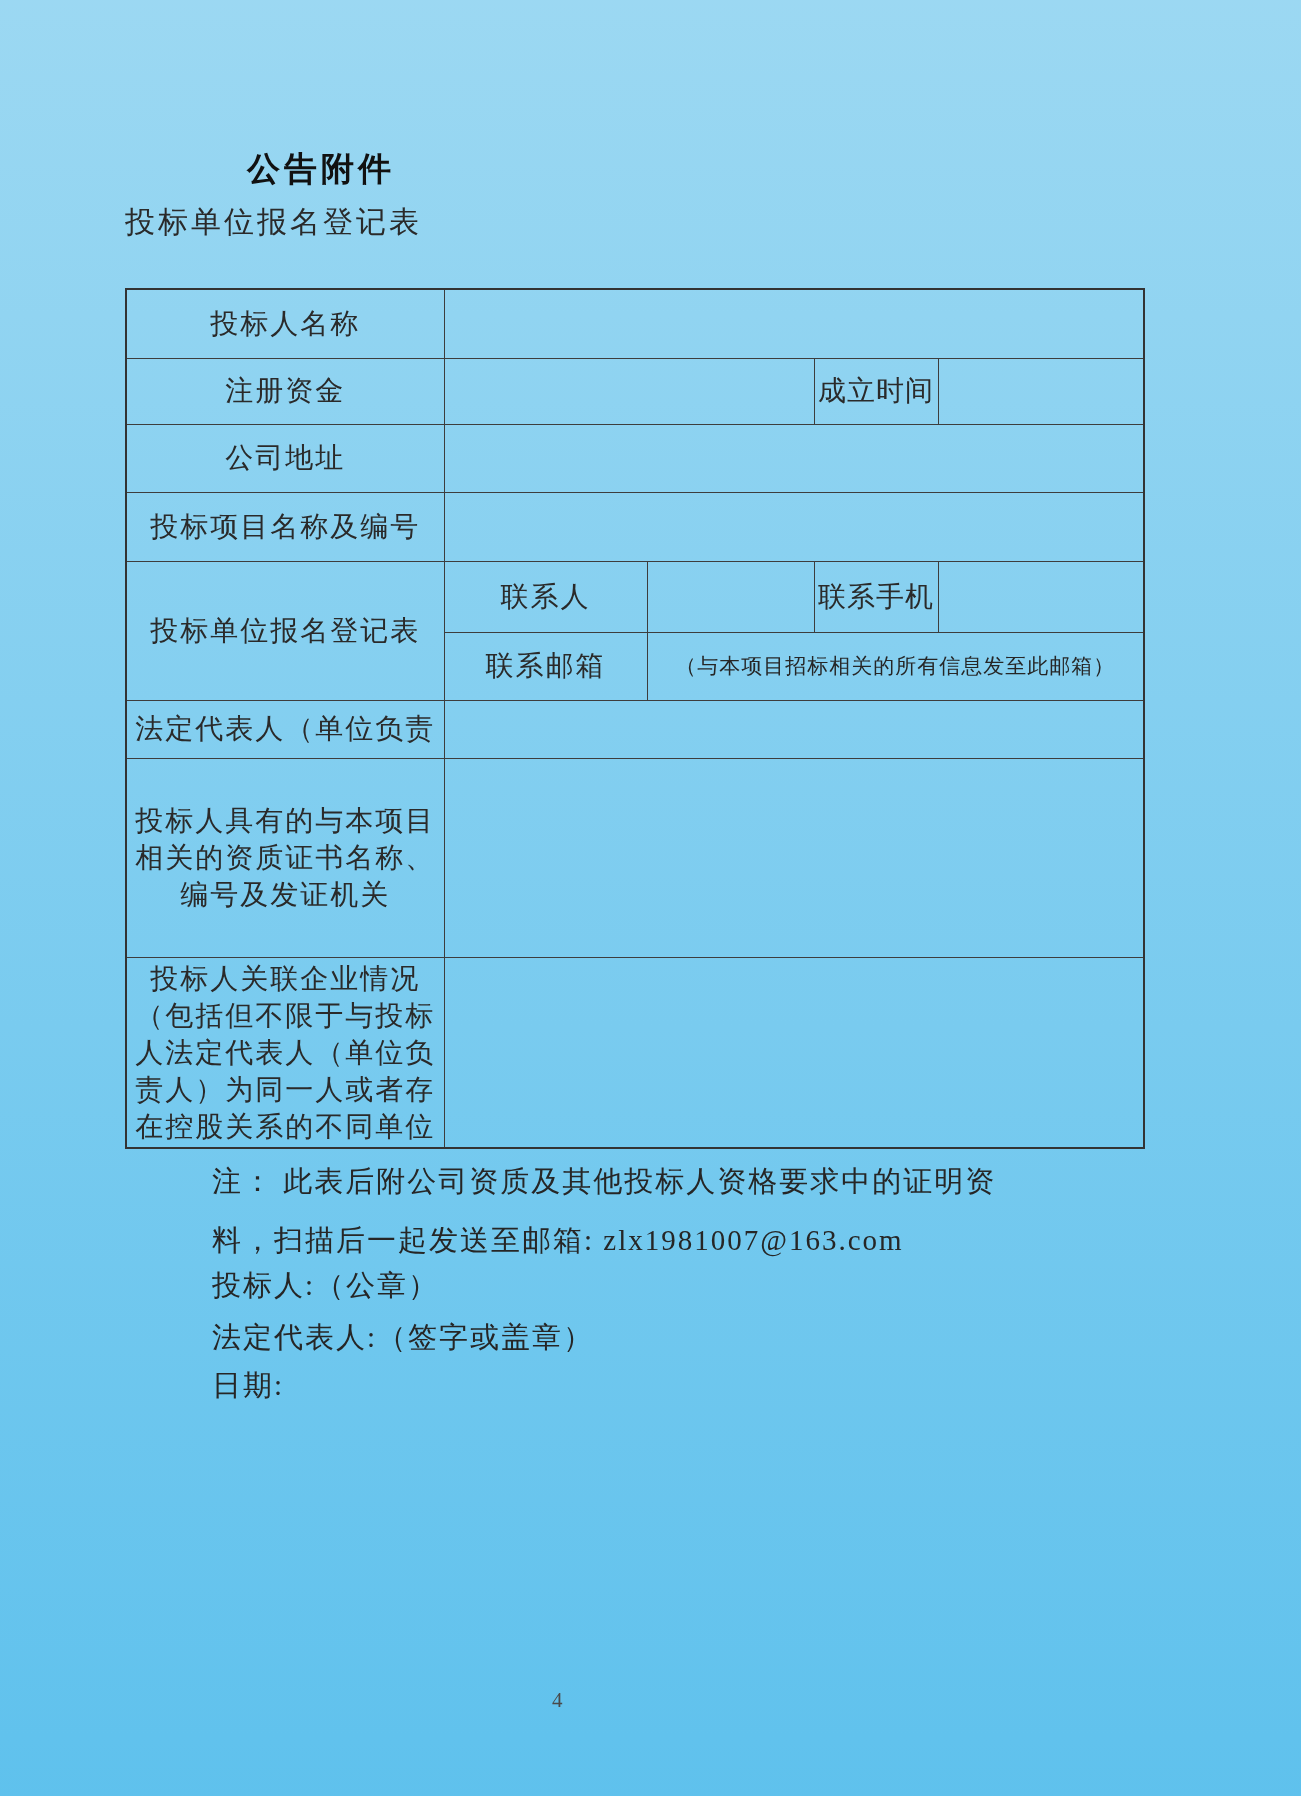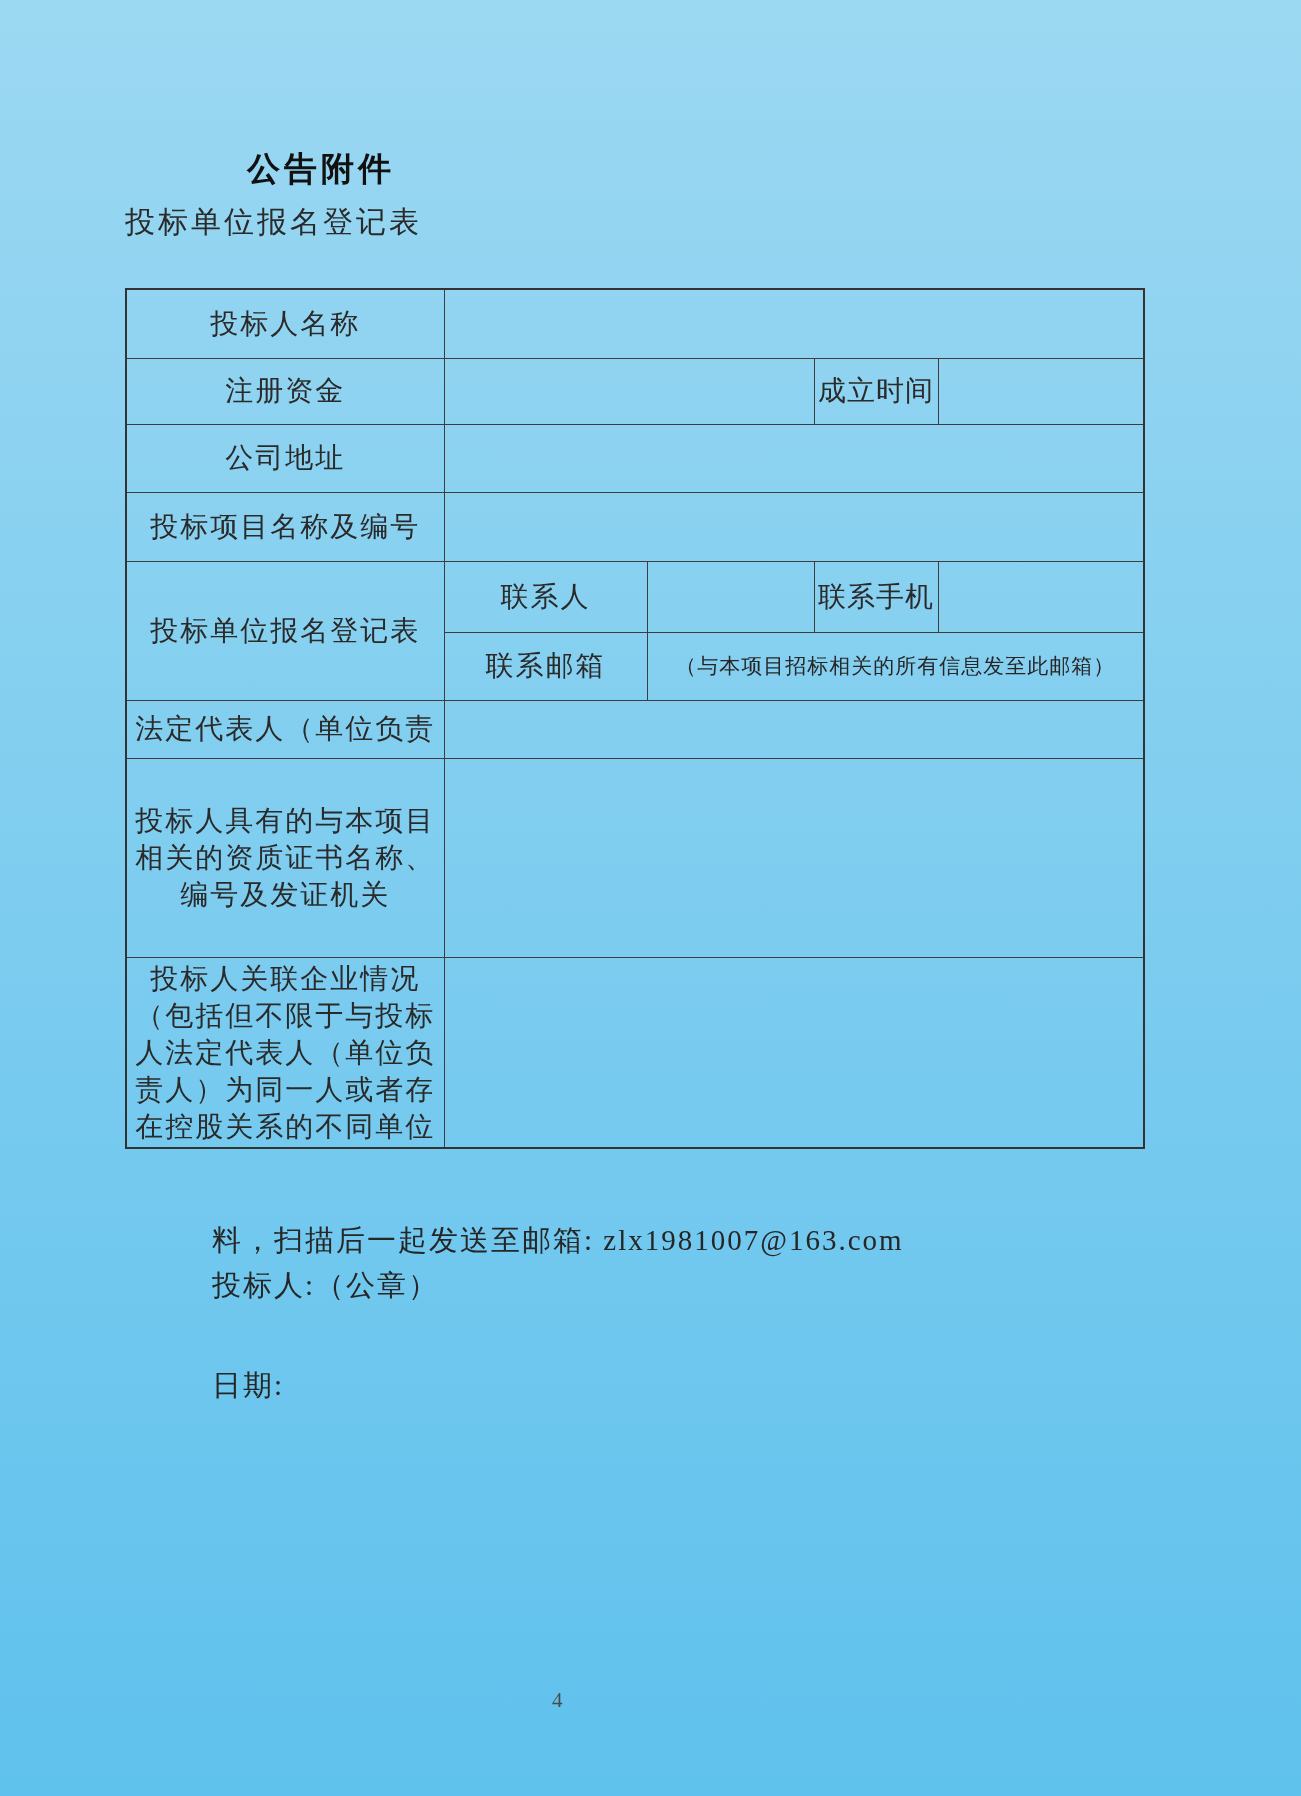--- a/index.html
+++ b/index.html
@@ -134,19 +134,21 @@
       <td class="multiline">投标人关联企业情况
 （包括但不限于与投标
 人法定代表人（单位负
 责人）为同一人或者存
 在控股关系的不同单位</td>
       <td colspan="4"></td>
     </tr>
   </tbody>
     </table>
 
+  <div class="footer-line note1">注： 此表后附公司资质及其他投标人资格要求中的证明资</div>
   <div class="footer-line note2">料，扫描后一起发送至邮箱: zlx1981007@163.com</div>
   <div class="footer-line seal">投标人:（公章）</div>
+  <div class="footer-line sign">法定代表人:（签字或盖章）</div>
   <div class="footer-line date">日期:</div>
 
   <div class="page-number">4</div>
 
 </div>
 
 </body></html>

